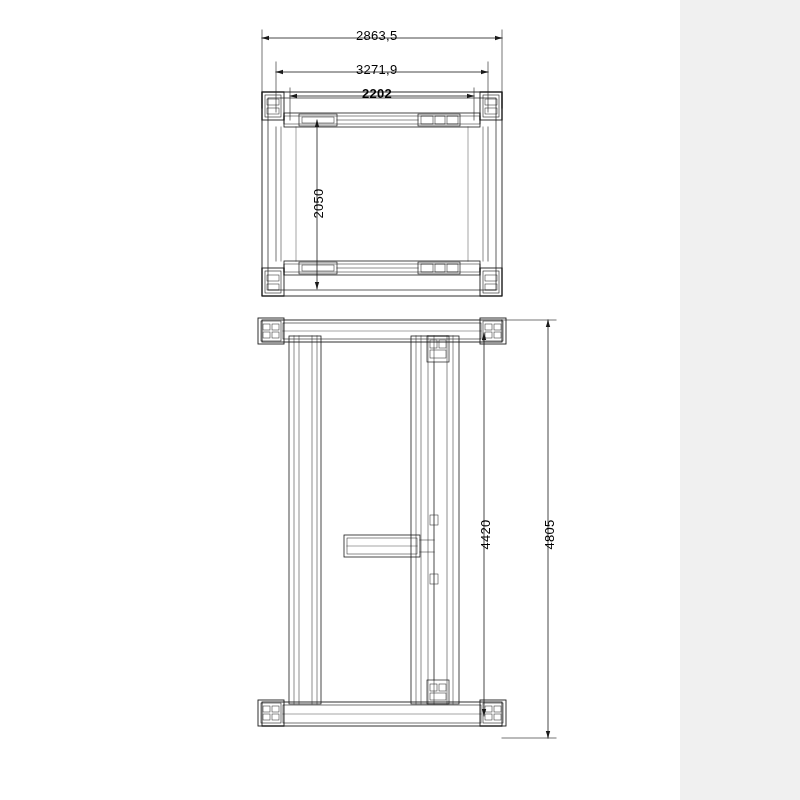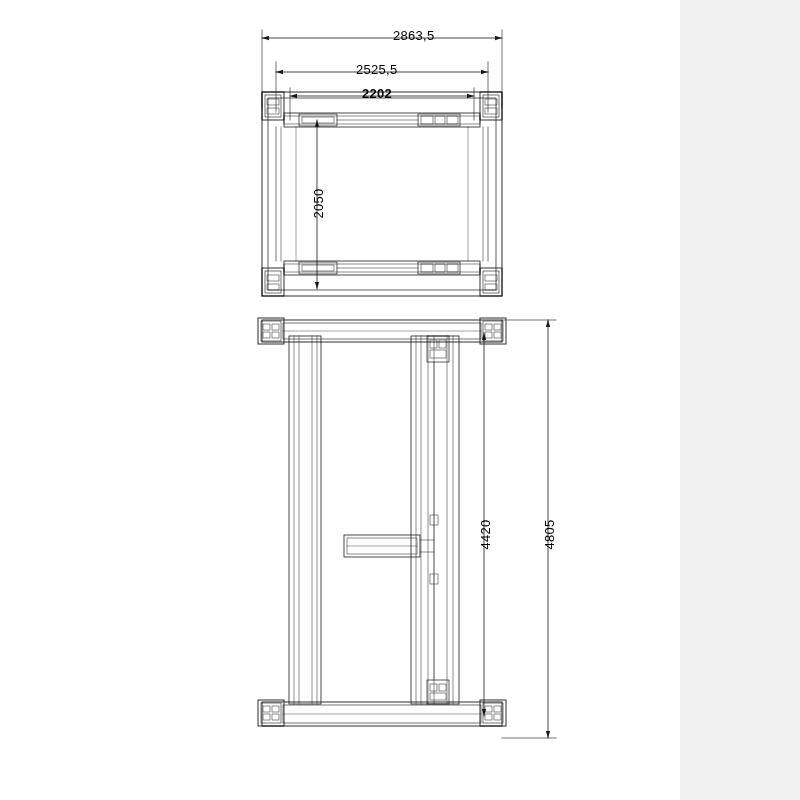--- a/index.html
+++ b/index.html
@@ -208,23 +208,23 @@
         <line x1="420" y1="540" x2="434" y2="540" stroke-width="0.5"></line>
         <line x1="420" y1="552" x2="434" y2="552" stroke-width="0.5"></line>
 
         <line x1="434" y1="362" x2="434" y2="680" stroke-width="0.4"></line>
         <rect x="430" y="574" width="8" height="10" stroke-width="0.5"></rect>
         <rect x="430" y="515" width="8" height="10" stroke-width="0.5"></rect>
       </g>
     </g>
   </svg>
 
-  <div class="dim-label" style="left:356px; top:28px;margin-left:37px;">2863,5</div>
-
-  <div class="dim-label" style="left:356px; top:62px;">2525,5</div>
+  <div class="dim-label" style="left:356px; top:28px;">2863,5</div>
+
+  <div class="dim-label" style="left:356px; top:62px;">3271,9</div>
 
   <div class="dim-label" style="left:362px; top:86px;font-weight:bold;">2202</div>
 
   <div class="dim-label vertical" style="left:300px; top:196px; width:36px; text-align:center;">2050</div>
 
   <div class="dim-label vertical" style="left:467px; top:527px; width:36px; text-align:center;">4420</div>
 
   <div class="dim-label vertical" style="left:531px; top:527px; width:36px; text-align:center;">4805</div>
 </div>
 

